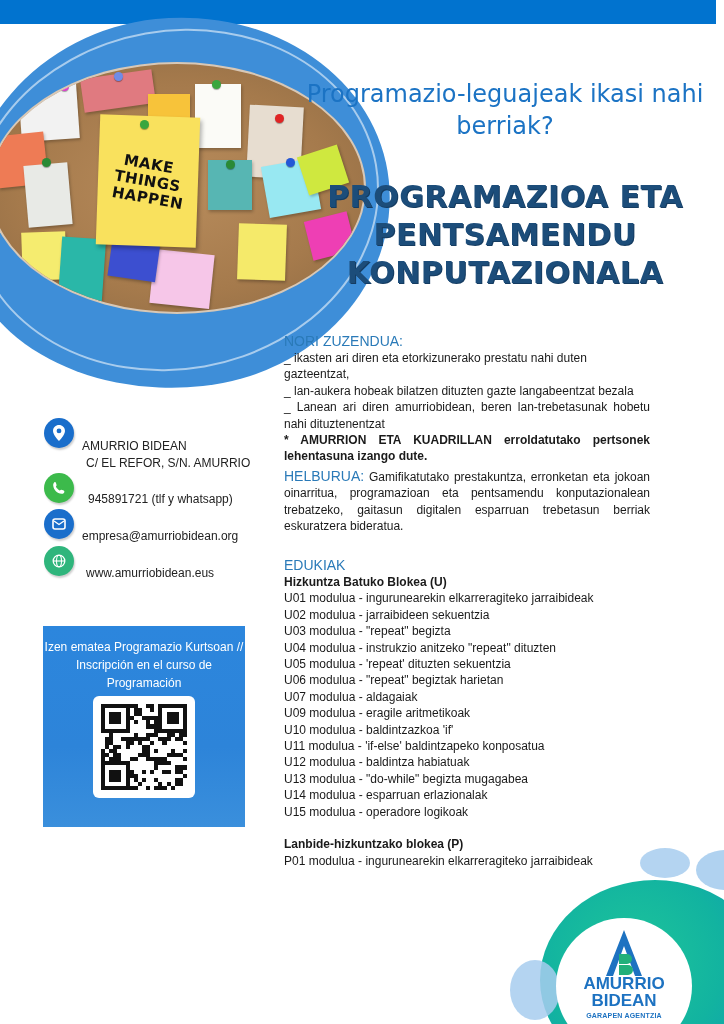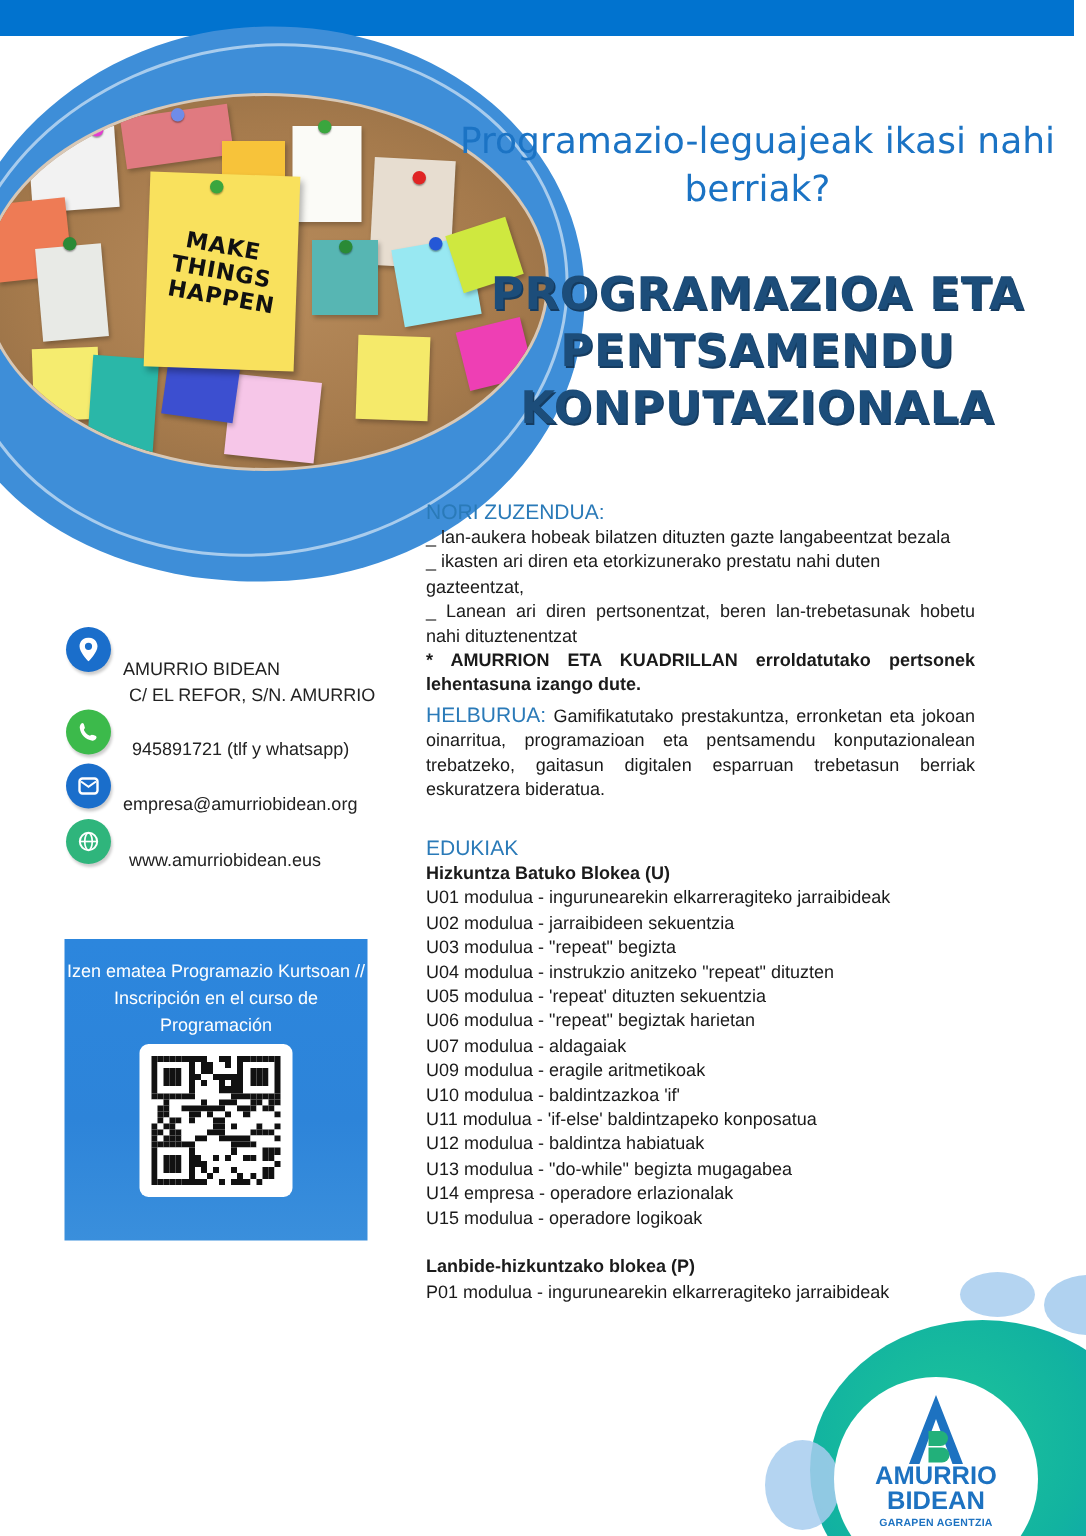--- a/index.html
+++ b/index.html
@@ -101,23 +101,23 @@
 
 <div class="subtitle">Programazio-leguajeak ikasi nahi berriak?</div>
 <div class="title">
   <div>PROGRAMAZIOA ETA</div>
   <div>PENTSAMENDU</div>
   <div>KONPUTAZIONALA</div>
 </div>
 
 <div class="col nori">
   <div class="sec-head">NORI ZUZENDUA:</div>
+  <div>_ ikasten ari diren eta etorkizunerako prestatu nahi duten gazteentzat,</div>
   <div>_ lan-aukera hobeak bilatzen dituzten gazte langabeentzat bezala</div>
-  <div>_ ikasten ari diren eta etorkizunerako prestatu nahi duten gazteentzat,</div>
-  <div class="justify">_ Lanean ari diren pertsonentzat, beren lan-trebetasunak hobetu nahi dituztenentzat</div>
+  <div class="justify">_ Lanean ari diren amurriobidean, beren lan-trebetasunak hobetu nahi dituztenentzat</div>
   <div class="justify bold">* AMURRION ETA KUADRILLAN erroldatutako pertsonek lehentasuna izango dute.</div>
 </div>
 
 <div class="col helburua justify">
   <span class="sec-head">HELBURUA:</span>
   <span>Gamifikatutako prestakuntza, erronketan eta jokoan oinarritua, programazioan eta pentsamendu konputazionalean trebatzeko, gaitasun digitalen esparruan trebetasun berriak eskuratzera bideratua.</span>
 </div>
 
 <div class="col edukiak modules">
   <div class="sec-head">EDUKIAK</div>
@@ -127,21 +127,21 @@
   <div>U03 modulua - "repeat" begizta</div>
   <div>U04 modulua - instrukzio anitzeko "repeat" dituzten</div>
   <div>U05 modulua - 'repeat' dituzten sekuentzia</div>
   <div>U06 modulua - "repeat" begiztak harietan</div>
   <div>U07 modulua - aldagaiak</div>
   <div>U09 modulua - eragile aritmetikoak</div>
   <div>U10 modulua - baldintzazkoa 'if'</div>
   <div>U11 modulua - 'if-else' baldintzapeko konposatua</div>
   <div>U12 modulua - baldintza habiatuak</div>
   <div>U13 modulua - "do-while" begizta mugagabea</div>
-  <div>U14 empresa - operadore erlazionalak</div>
+  <div>U14 modulua - esparruan erlazionalak</div>
   <div>U15 modulua - operadore logikoak</div>
   <div class="spacer"></div>
   <div class="bold">Lanbide-hizkuntzako blokea (P)</div>
   <div>P01 modulua - ingurunearekin elkarreragiteko jarraibideak</div>
 </div>
 
 <div class="contact-icon ic-loc">
   <svg width="14" height="16" viewBox="0 0 14 16">
       <path d="M7 0C3.7 0 1 2.6 1 5.9 1 10 7 16 7 16s6-6 6-10.1C13 2.6 10.3 0 7 0zm0 8.3a2.4 2.4 0 110-4.8 2.4 2.4 0 010 4.8z" fill="#fff"></path>
     </svg>

